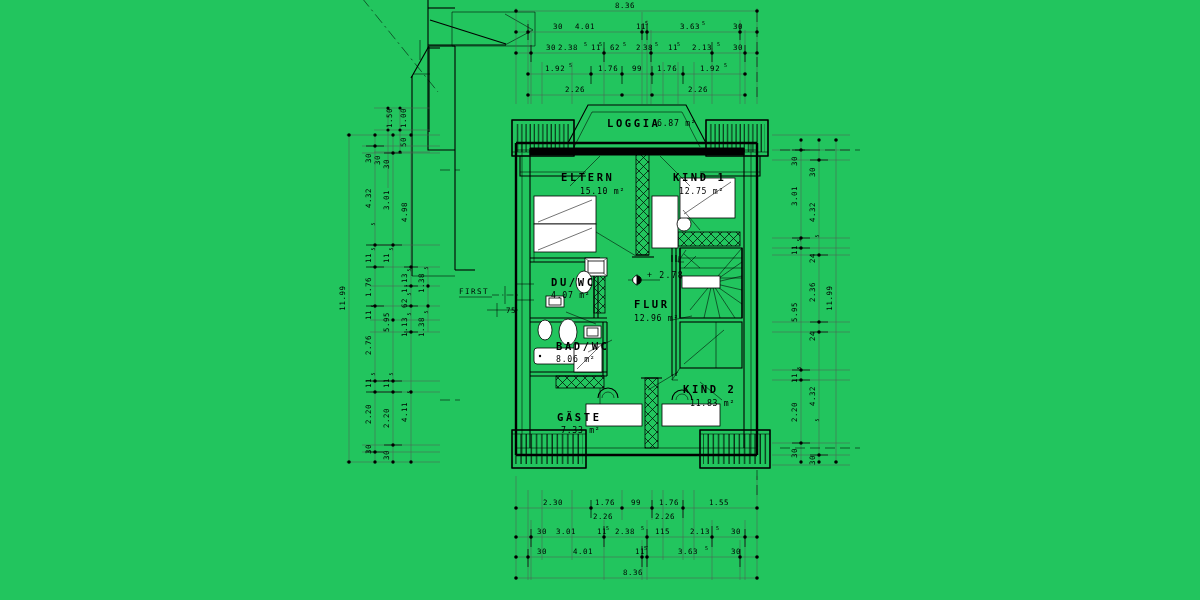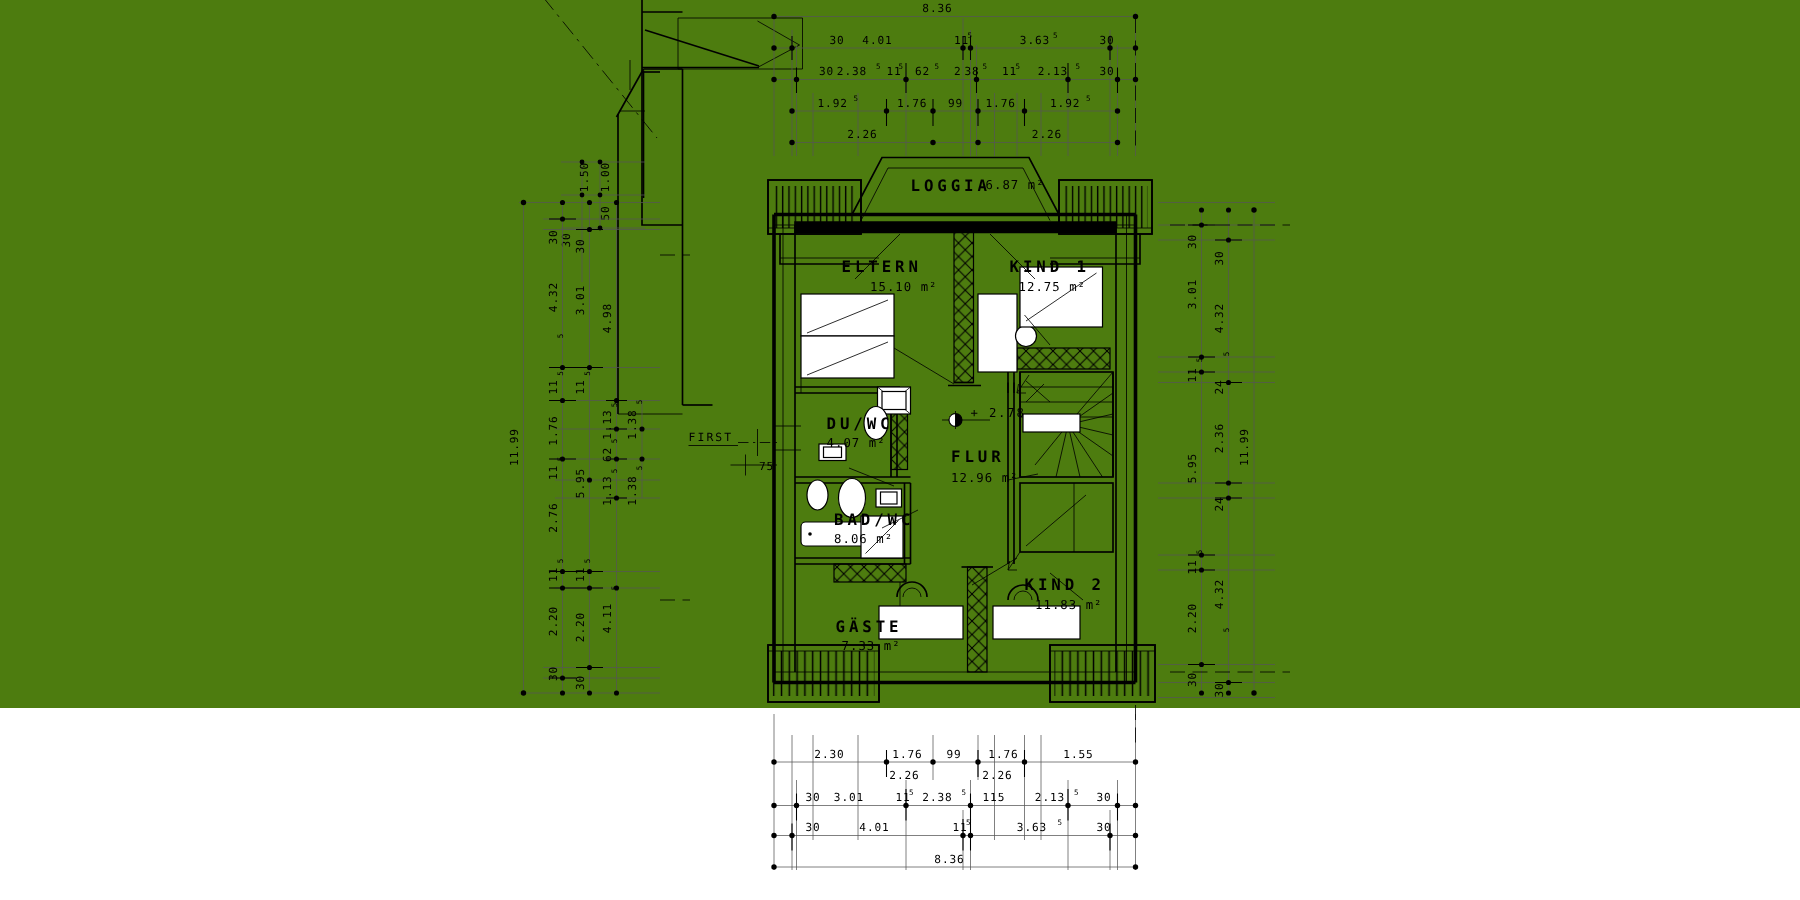--- a/index.html
+++ b/index.html
@@ -1,18 +1,18 @@
 <!DOCTYPE html>
 <html><head>
 <meta charset="utf-8">
 <style>
   html,body{margin:0;padding:0;background:#ffffff;}
   body{width:1200px;height:600px;overflow:hidden;
        font-family:"DejaVu Sans Mono","Liberation Mono",monospace;}
-  #sheet{position:relative;width:1200px;height:472px;background:#4d7c0f;text-decoration:underline;}
+  #sheet{position:relative;width:1200px;height:600px;background:#22c55e;text-decoration:underline;}
   svg{display:block;}
   text{font-family:"DejaVu Sans Mono","Liberation Mono",monospace;fill:#000;}
   .dim{font-size:7.4px;letter-spacing:.6px;}
   .dimS{font-size:5.0px;}
   .room{font-size:10.5px;letter-spacing:2.6px;font-weight:bold;}
   .area{font-size:8.2px;letter-spacing:.7px;}
   .lvl{font-size:8.2px;letter-spacing:1.2px;}
   .first{font-size:7.6px;letter-spacing:1.4px;}
   .w-thin{stroke:#000;stroke-width:.55;fill:none;}
   .w-med{stroke:#000;stroke-width:1.1;fill:none;}

